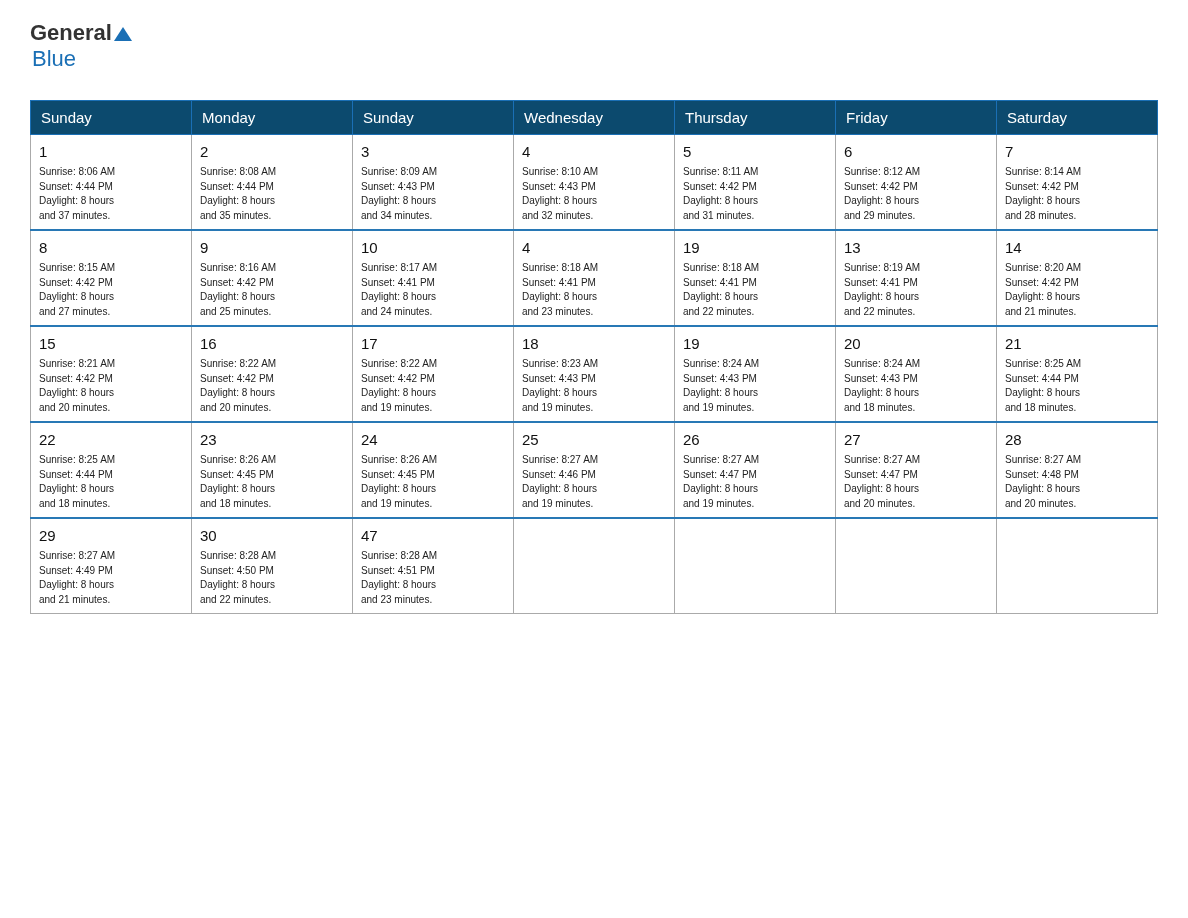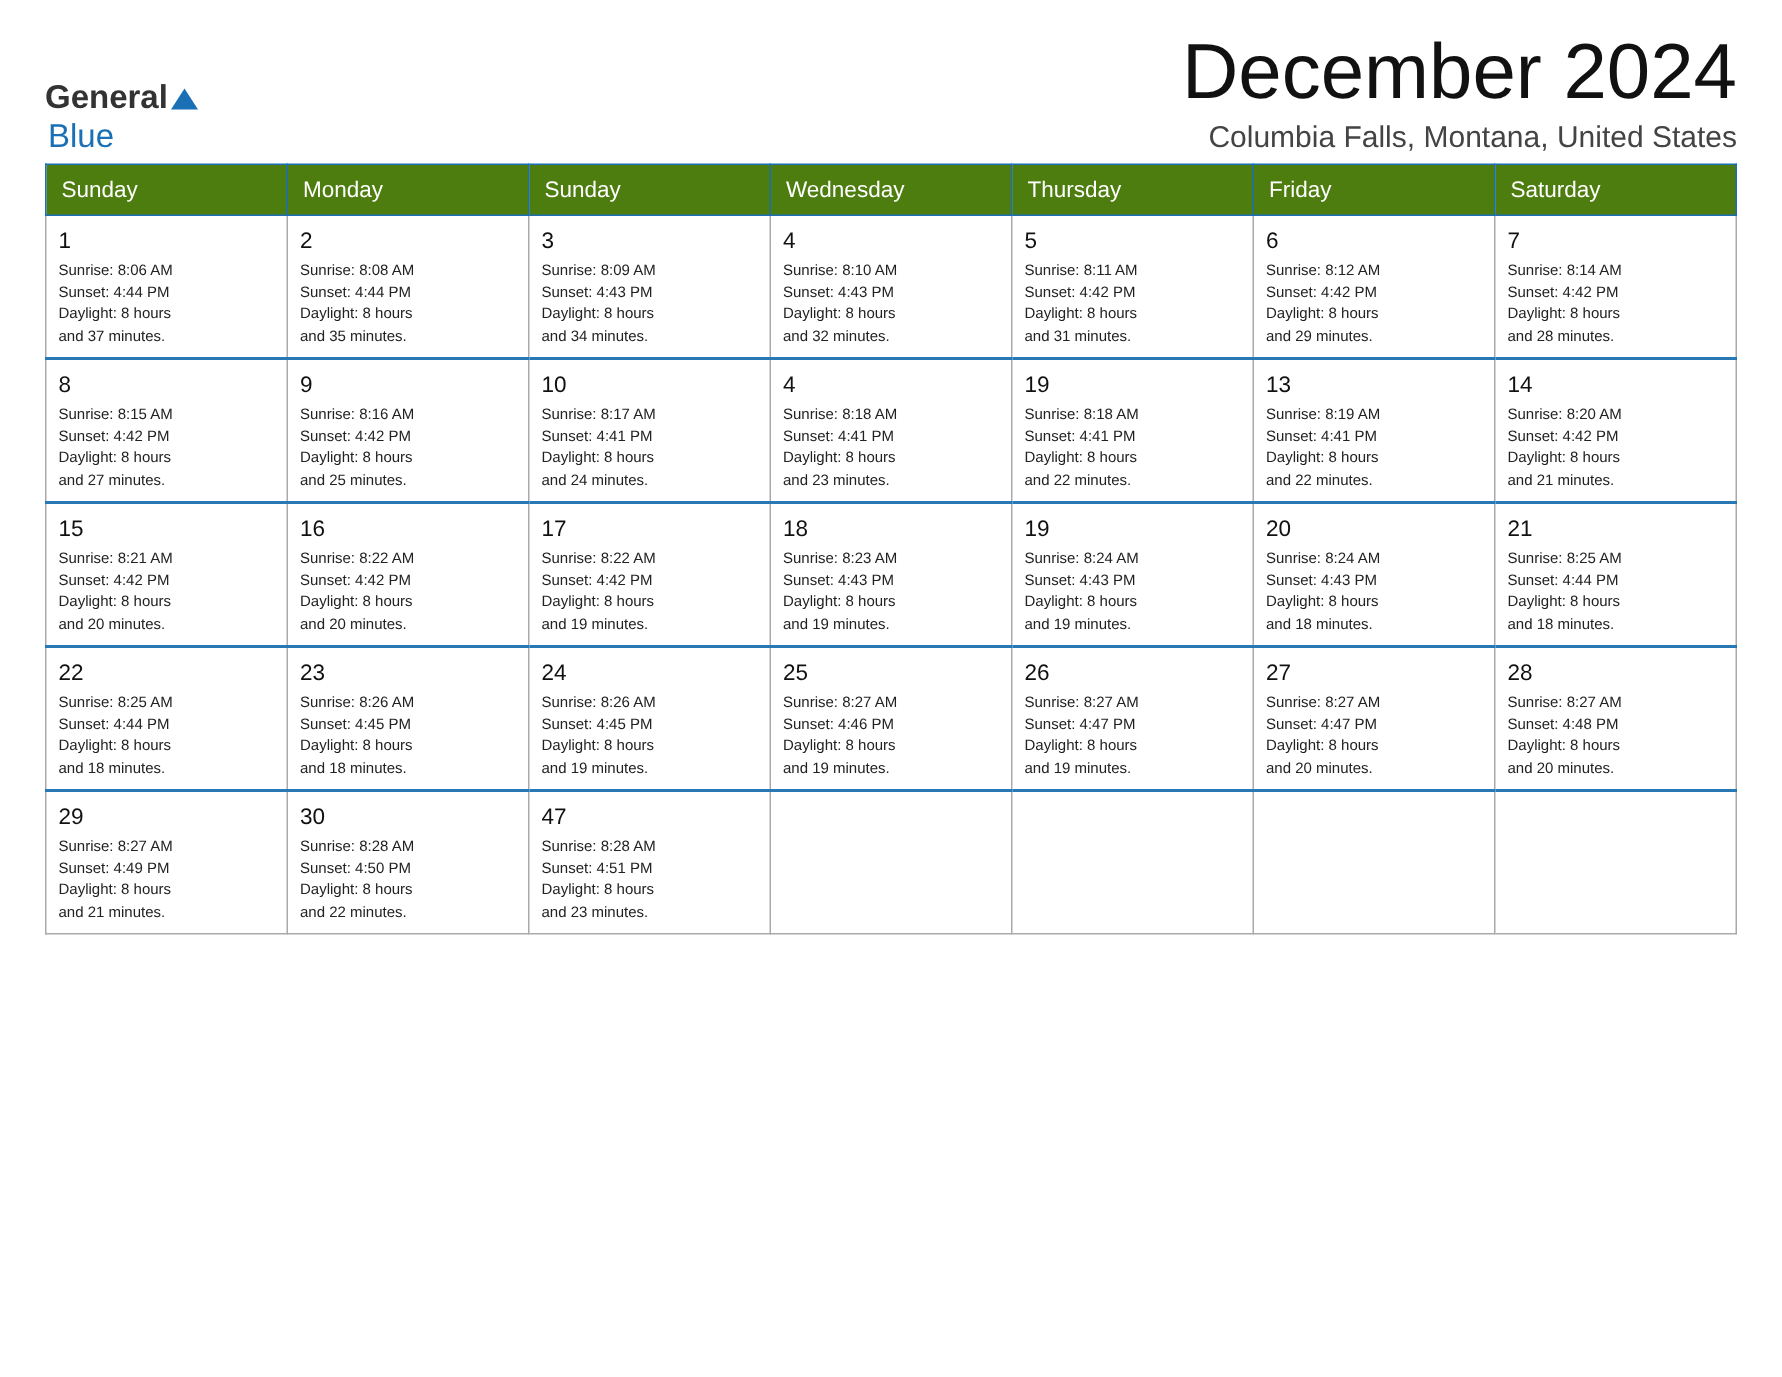--- a/index.html
+++ b/index.html
@@ -6,22 +6,22 @@
     body {
       font-family: Arial, sans-serif;
       background: #fff;
       width: 1188px;
       min-height: 918px;
       padding: 20px 30px;
     }
     .header-area {
       display: flex;
       justify-content: space-between;
-      align-items: flex-end;
-      margin-bottom: 5px;
+      align-items: flex-start;
+      margin-bottom: 28px;
     }
     .logo {
       display: flex;
       align-items: center;
       gap: 0;
     }
     .logo-text-general {
       font-size: 22px;
       font-weight: bold;
       color: #333;
@@ -53,21 +53,21 @@
       font-size: 20px;
       color: #444;
       margin-top: 4px;
     }
     .calendar-table {
       width: 100%;
       border-collapse: collapse;
       border: 1px solid #1a6fb5;
     }
     .calendar-table th {
-      background-color: #4d7c0f;
+      background-color: #0c4a6e;
       color: #fff;
       font-size: 15px;
       font-weight: normal;
       padding: 8px 10px;
       text-align: left;
       border: 1px solid #1a6fb5;
     }
     .calendar-table td {
       vertical-align: top;
       padding: 6px 8px;
@@ -107,24 +107,20 @@
         <span class="logo-text-general">General</span>
 
         <svg width="18" height="18" viewBox="0 0 18 18" style="margin-left:2px;margin-top:2px;">
           <polygon points="9,2 18,16 0,16" fill="#1a6fb5"></polygon>
         </svg>
       </div>
       <div class="logo-line2">
         <span>Blue</span>
       </div>
     </div>
-  </div>
-  <div class="title-area">
-    <div class="month-title">December 2024</div>
-    <div class="location-title">Columbia Falls, Montana, United States</div>
   </div>
 </div>
 
 <table class="calendar-table">
   <thead>
     <tr>
     <th>Sunday</th>
         <th>Monday</th>
         <th>Sunday</th>
         <th>Wednesday</th>

